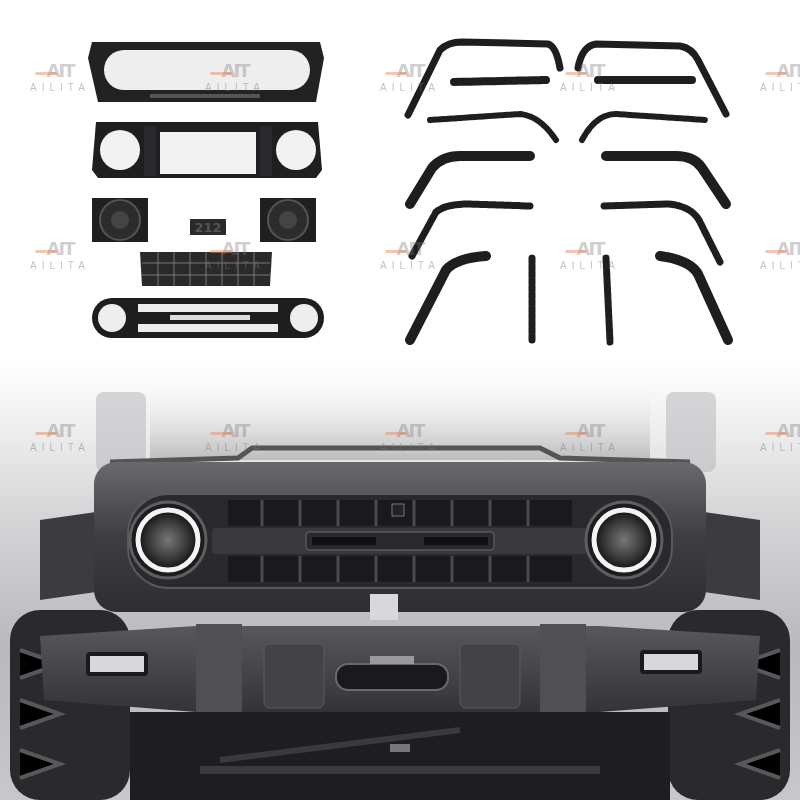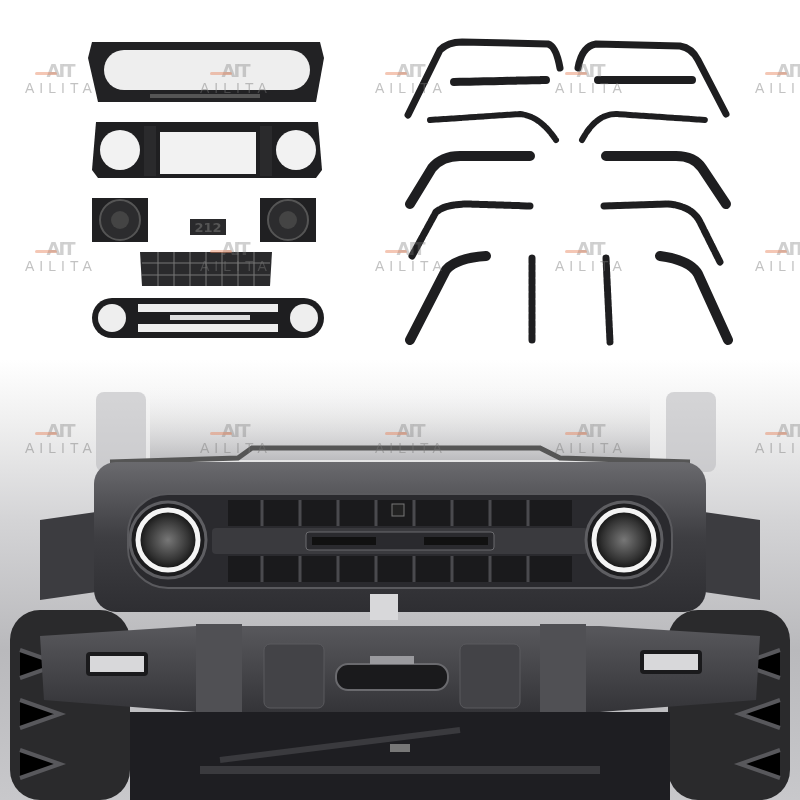--- a/index.html
+++ b/index.html
@@ -3,21 +3,21 @@
 <meta charset="utf-8">
 <style>
   html, body { margin: 0; padding: 0; }
   body { width: 800px; height: 800px; overflow: hidden; background: #ffffff; font-family: "Liberation Sans", sans-serif; }
   .canvas { position: relative; width: 800px; height: 800px; overflow: hidden;
     background: linear-gradient(to bottom, #ffffff 0px, #ffffff 360px, #f0f0f0 420px, #d4d4d6 520px, #b9b9bc 650px, #c8c8cb 800px); }
   .layer { position: absolute; left: 0; top: 0; width: 800px; height: 800px; }
   .wm { position: absolute; width: 70px; text-align: center; pointer-events: none; }
   .wm .logo { font-family: "DejaVu Sans", sans-serif; font-weight: bold; font-size: 18px; letter-spacing: -2px; color: rgba(120,120,120,0.35); line-height: 22px; position: relative; }
   .wm .logo::before { content: ""; position: absolute; left: 10px; top: 12px; width: 22px; height: 3px; background: rgba(230,130,90,0.45); border-radius: 2px; }
-  .wm .name { font-size: 14px; letter-spacing: 5px; color: rgba(120,120,120,0.45); line-height: 12px; }
+  .wm .name { font-size: 10px; letter-spacing: 5px; color: rgba(120,120,120,0.45); line-height: 12px; }
 </style>
 </head>
 <body>
 
 <div class="canvas">
 
   <svg class="layer" viewBox="0 0 800 800">
 
     <g>
       <path d="M92 42 L320 42 L324 58 L316 102 L98 102 L88 58 Z" fill="#222224"></path>

